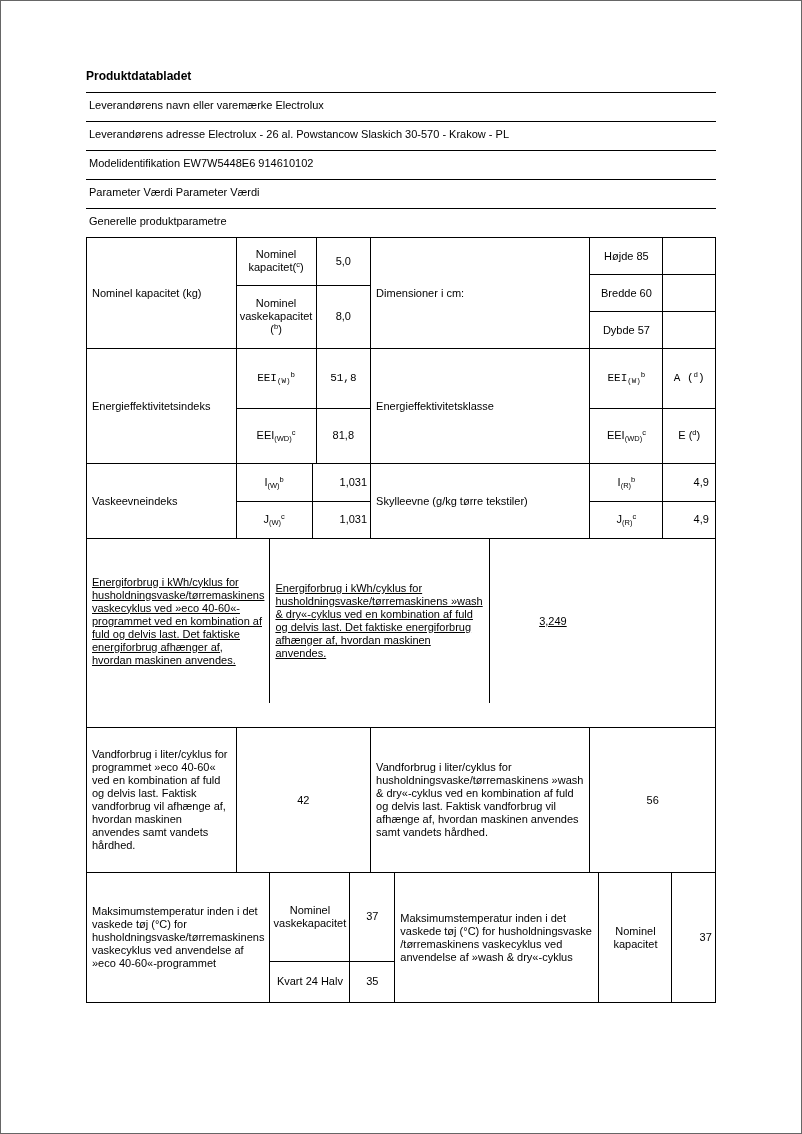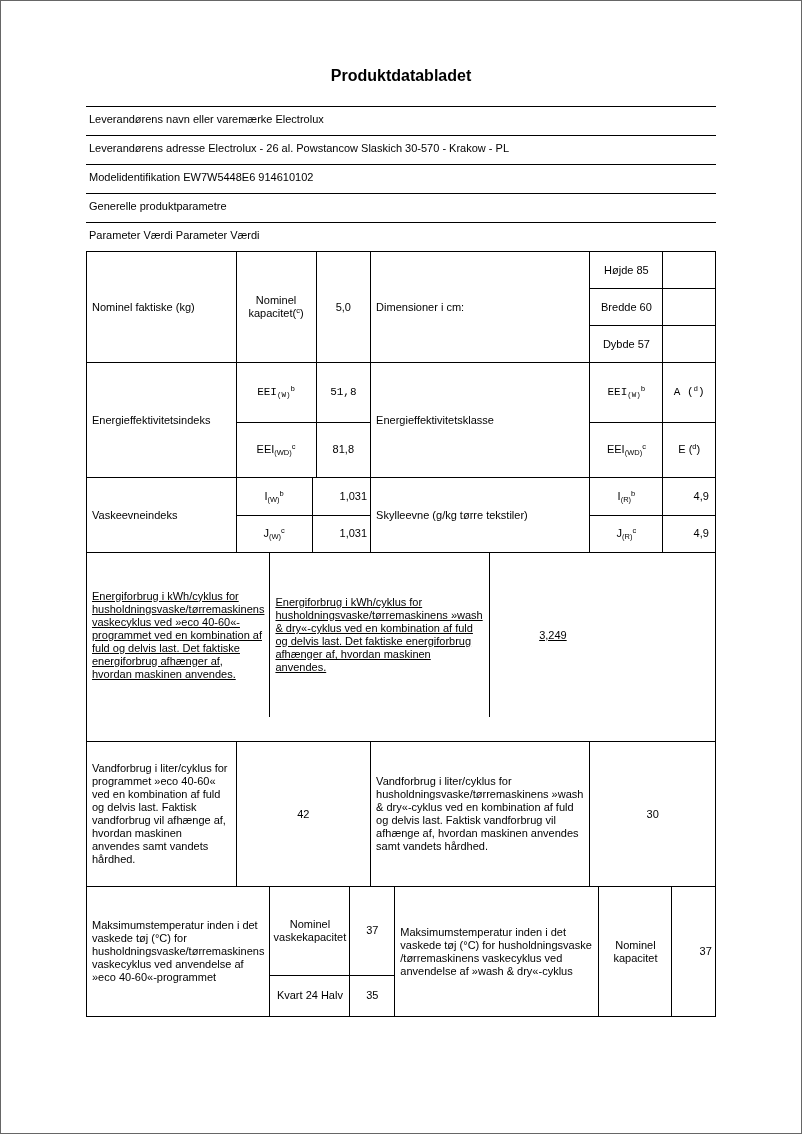--- a/index.html
+++ b/index.html
@@ -6,21 +6,21 @@
   html, body { background: #fff; }
   .page {
     width: 802px; height: 1134px;
     background: #ffffff;
     border: 1px solid #666;
     position: relative;
     font-family: "Liberation Sans", "DejaVu Sans", sans-serif;
     font-size: 11px; color: #000;
   }
   .doc { position: absolute; left: 85px; top: 68px; width: 630px; }
-  .title { text-align: center; font-weight: bold; font-size: 16px; margin-bottom: 23px; line-height: 14px; }
+  .title { text-align: left; font-weight: bold; font-size: 12px; margin-bottom: 9px; line-height: 14px; }
 
   .hrow { border-top: 1px solid #000; padding: 6px 3px 9px 3px; line-height: 13px; }
 
   .tbl { width: 630px; border: 1px solid #000; }
   .trow { display: flex; align-items: stretch; }
   .trow + .trow { border-top: 1px solid #000; }
 
   .cell { display: flex; align-items: center; line-height: 13px; overflow-wrap: break-word; }
   .c1 { flex: 0 1 150px; border-right: 1px solid #000; padding: 4px 5px; }
   .c3 { flex: 0 1 220px; border-right: 1px solid #000; padding: 4px 5px; }
@@ -49,38 +49,46 @@
 <body>
 
 <div class="page">
   <div class="doc">
 
     <div class="title">Produktdatabladet</div>
 
     <div class="hrow">Leverandørens navn eller varemærke Electrolux</div>
     <div class="hrow">Leverandørens adresse Electrolux - 26 al. Powstancow Slaskich 30-570 - Krakow - PL</div>
     <div class="hrow">Modelidentifikation EW7W5448E6 914610102</div>
+    <div class="hrow">Parameter Værdi Parameter Værdi</div>
     <div class="hrow">Generelle produktparametre</div>
-    <div class="hrow">Parameter Værdi Parameter Værdi</div>
 
     <div class="tbl">
 
       <div class="trow h110">
         <div class="cell c1">
-            <span class="rich">Nominel faktiske (kg)</span>
+            <span class="rich">Nominel kapacitet (kg)</span>
           </div>
         <div class="cg g2">
           <div class="sub f47">
             <div class="cell lbl">
               <span class="rich"><span>Nominel kapacitet(</span><sup>c</sup><span>)</span></span>
             </div>
             <div class="cell val">
                 <span>5,0</span>
               </div>
           </div>
+          <div class="sub f63">
+            <div class="cell lbl">
+              <span class="rich"><span>Nominel vaskekapacitet (</span><sup>b</sup><span>)</span></span>
+            </div>
+            <div class="cell val">
+                <span>8,0</span>
+              </div>
+          </div>
         </div>
         <div class="cell c3">
             <span class="rich">Dimensioner i cm:</span>
           </div>
         <div class="cg g4">
           <div class="sub f1">
             <div class="cell lbl">
                 <span>Højde 85</span>
               </div>
             <div class="cell val">
@@ -222,21 +230,21 @@
                 <span>42</span>
               </div>
           </div>
         </div>
         <div class="cell c3">
             <span class="rich">Vandforbrug i liter/cyklus for husholdningsvaske/tørremaskinens »wash &amp; dry«-cyklus ved en kombination af fuld og delvis last. Faktisk vandforbrug vil afhænge af, hvordan maskinen anvendes samt vandets hårdhed.</span>
           </div>
         <div class="cg g4">
           <div class="sub f1">
             <div class="cell val">
-                <span>30</span>
+                <span>56</span>
               </div>
           </div>
         </div>
       </div>
 
       <div class="trow h130">
         <div class="cell c1">
             <span class="rich">Maksimumstemperatur inden i det vaskede tøj (°C) for husholdningsvaske/tørremaskinens vaskecyklus ved anvendelse af »eco 40-60«-programmet</span>
           </div>
         <div class="cg g2">

